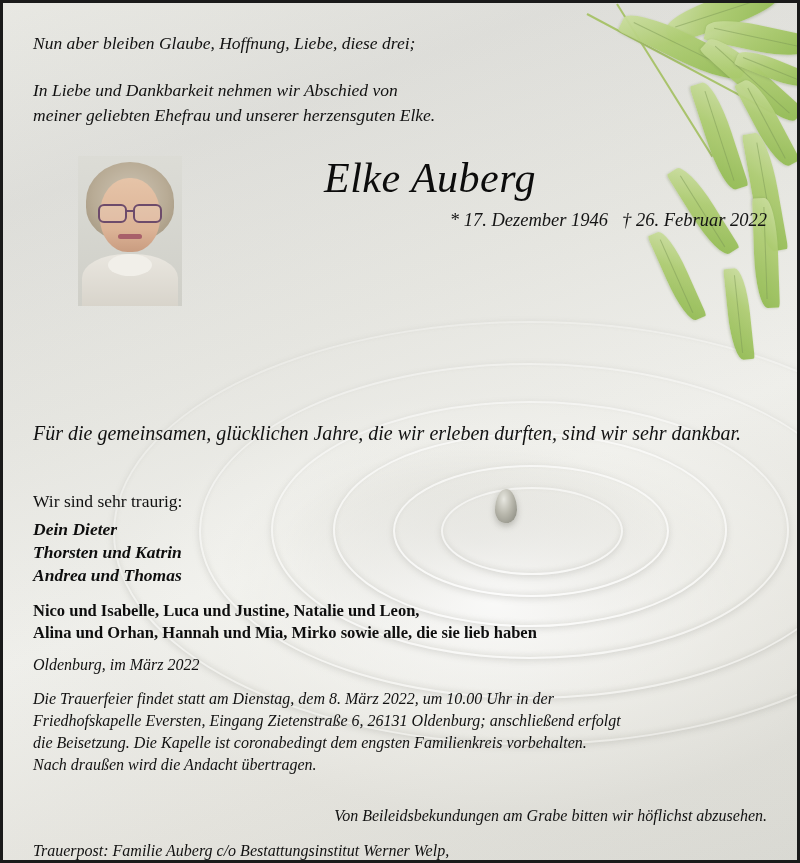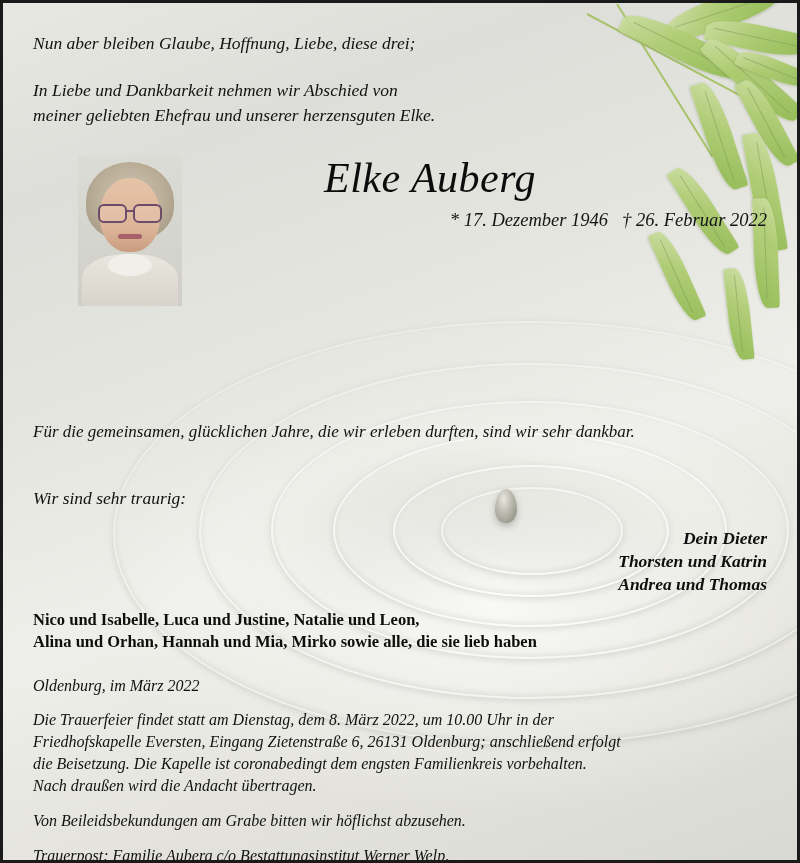--- a/index.html
+++ b/index.html
@@ -196,33 +196,31 @@
     font-size: 18.5px;
     font-style: italic;
     color: #141414;
     margin-top: 8px;
     margin-left: 60px;
   }
   .dates .sep { display: inline-block; width: 14px; }
 
   .thanks {
     font-style: italic;
-    font-size: 17px;
+    font-size: 20px;
     color: #111;
     margin-top: 88px;
   }
   .sad {
-    font-style: italic;
     font-size: 17.5px;
     color: #111;
     margin-top: 46px;
   }
   .mourners {
-    margin-top: 18px;
-    text-align: right;
+    margin-top: 6px;
   }
   .mourners div {
     font-style: italic;
     font-weight: bold;
     font-size: 17.5px;
     color: #0e0e0e;
     line-height: 1.34;
   }
   .mourners-wide {
     margin-top: 12px;
@@ -230,34 +228,35 @@
   .mourners-wide div {
     font-weight: bold;
     font-size: 16.5px;
     color: #0e0e0e;
     line-height: 1.34;
   }
   .place {
     font-style: italic;
     font-size: 16px;
     color: #111;
-    margin-top: 24px;
+    margin-top: 12px;
   }
   .ceremony {
     font-style: italic;
     font-size: 16px;
     line-height: 1.38;
     color: #111;
     margin-top: 14px;
   }
   .condolence {
     font-style: italic;
     font-size: 16px;
     color: #111;
-    margin-top: 15px;
+    margin-top: 31px;
+    text-align: right;
   }
   .mail {
     font-style: italic;
     font-size: 16px;
     line-height: 1.38;
     color: #111;
     margin-top: 15px;
   }
 </style>
 </head>

